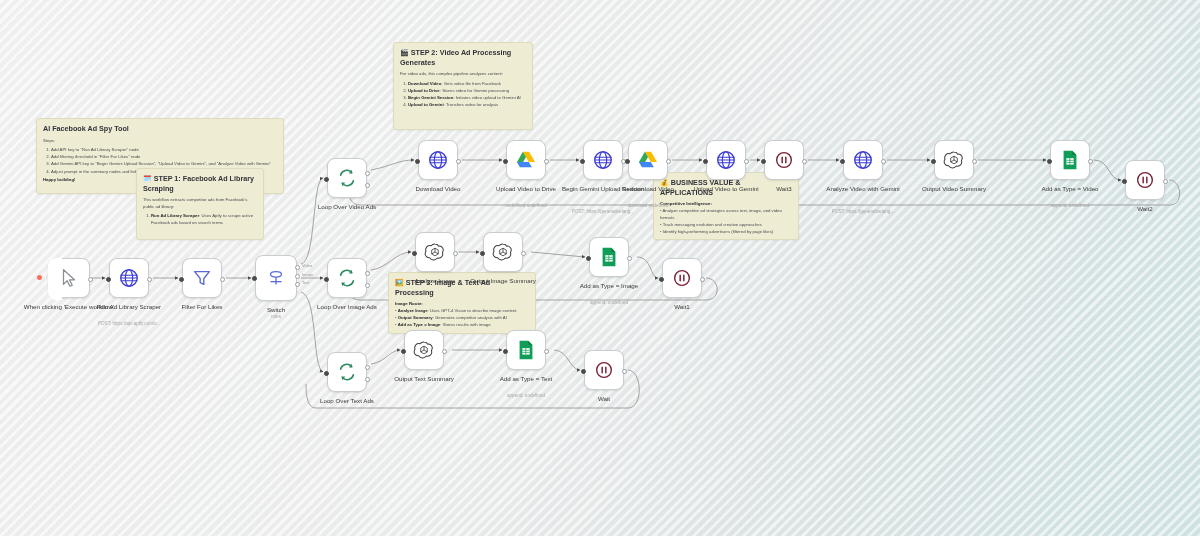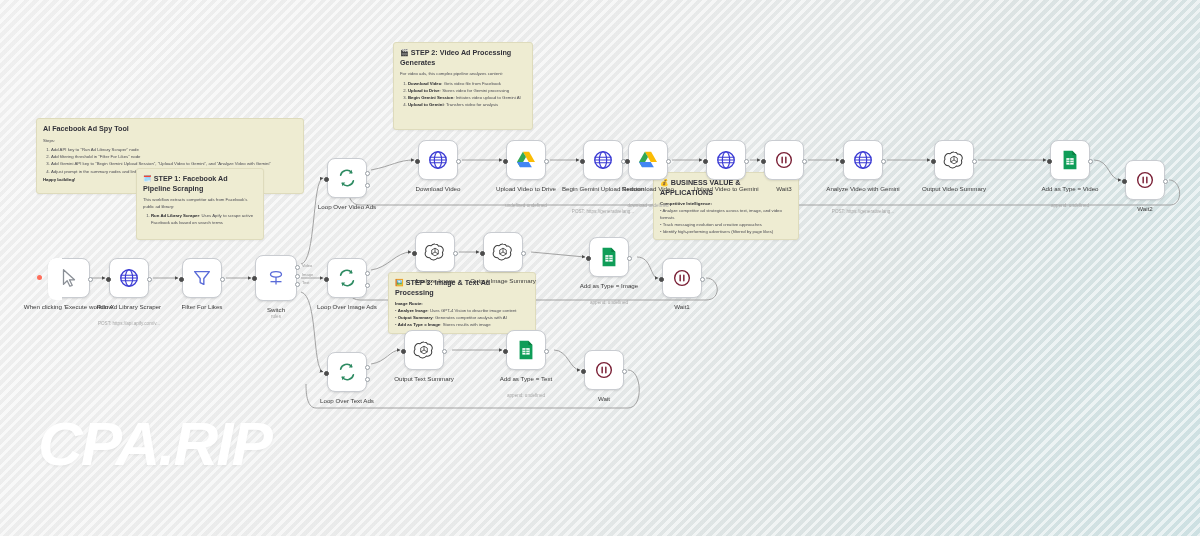--- a/index.html
+++ b/index.html
@@ -109,34 +109,34 @@
       <path d="M637,257 C652,257 650,278 658,278" marker-end="url(#ar)"></path>
       <path d="M706,278 C720,278 722,300 706,300 L360,300 C350,300 348,292 348,286"></path>
 
       <path d="M371,364 C386,362 390,350 400,350" marker-end="url(#ar)"></path>
       <path d="M452,350 L502,350" marker-end="url(#ar)"></path>
       <path d="M554,350 C568,350 570,370 580,370" marker-end="url(#ar)"></path>
       <path d="M628,370 C642,370 644,408 628,408 L316,408 C306,408 306,390 306,384"></path>
     </g>
   </svg>
 
-  <div class="sticky" style="left:36px; top:118px; width:268px; height:76px;">
+  <div class="sticky" style="left:36px; top:118px; width:248px; height:76px;">
     <h3>AI Facebook Ad Spy Tool</h3>
     <p>Steps:</p>
     <ol>
       <li>Add API key to "Run Ad Library Scraper" node</li>
       <li>Add filtering threshold in "Filter For Likes" node</li>
       <li>Add Gemini API key to "Begin Gemini Upload Session", "Upload Video to Gemini", and "Analyze Video with Gemini"</li>
       <li>Adjust prompt in the summary nodes and link your Google Sheets nodes.</li>
     </ol>
     <p style="font-weight:bold;color:#26262c;">Happy building!</p>
   </div>
 
   <div class="sticky" style="left:136px; top:168px; width:128px; height:72px;">
-    <h3><span class="emoji">🗓️</span><span>STEP 1: Facebook Ad Pipeline Scraping</span></h3>
+    <h3><span class="emoji">🗓️</span><span>STEP 1: Facebook Ad Library Scraping</span></h3>
     <p>This workflow extracts competitor ads from Facebook's public ad library:</p>
     <ol>
       <li><b>Run Ad Library Scraper</b><span>: Uses Apify to scrape active Facebook ads based on search terms</span></li>
     </ol>
   </div>
 
   <div class="sticky" style="left:393px; top:42px; width:140px; height:88px;">
     <h3><span class="emoji">🎬</span><span>STEP 2: Video Ad Processing Generates</span></h3>
     <p>For video ads, this complex pipeline analyzes content:</p>
     <ol>
@@ -429,14 +429,13 @@
   <div class="node" style="left:584px; top:350px;">
     <svg class="ic" viewBox="0 0 24 24">
       <circle cx="12" cy="12" r="8" fill="none" stroke="#7a2036" stroke-width="1.5"></circle>
       <path d="M10 9 V15 M14 9 V15" stroke="#7a2036" stroke-width="1.6" stroke-linecap="round"></path>
     </svg>
     <span class="port in"></span>
     <span class="port out"></span>
     <span class="nlabel">Wait</span>
   </div>
 
-  <div class="watermark">CPA.RIP</div>
 </div>
 
 </body></html>

